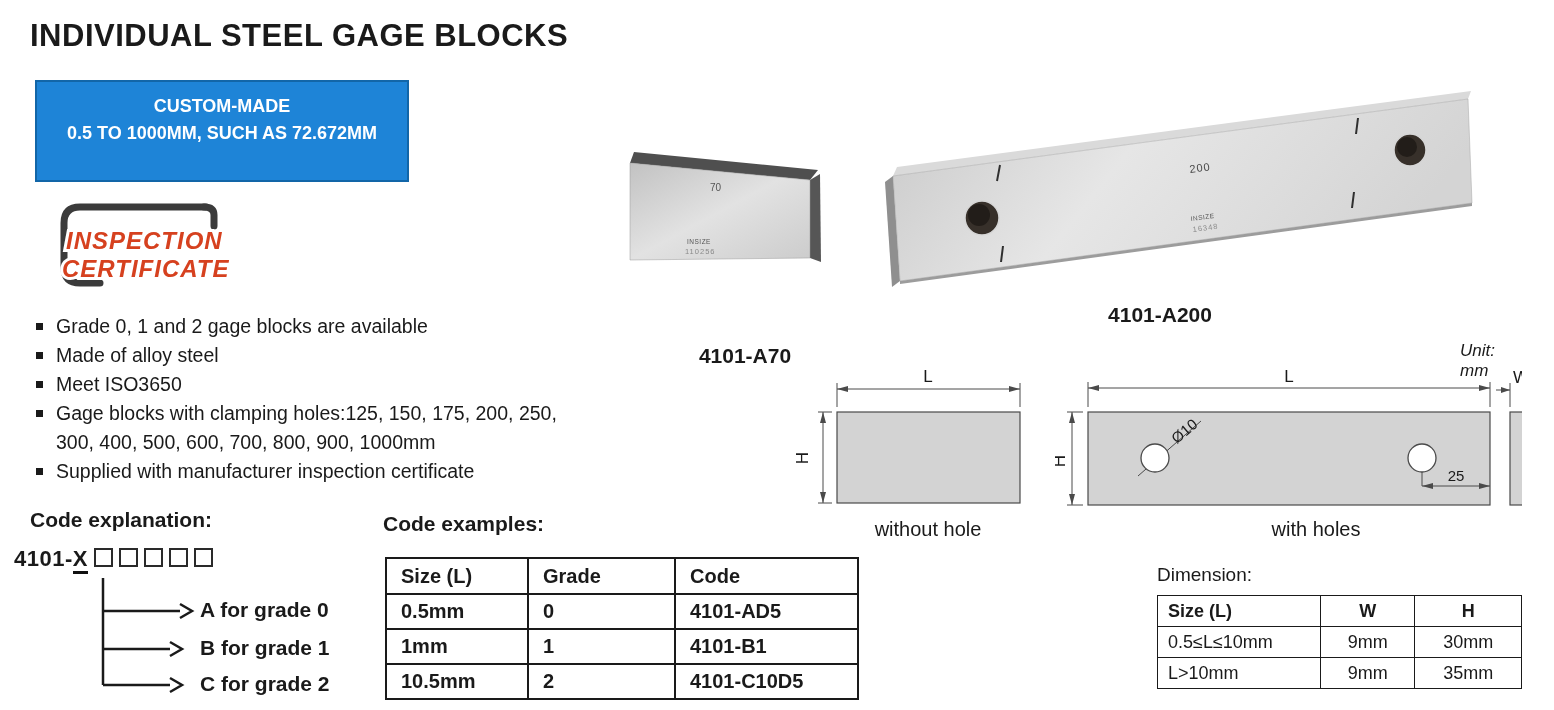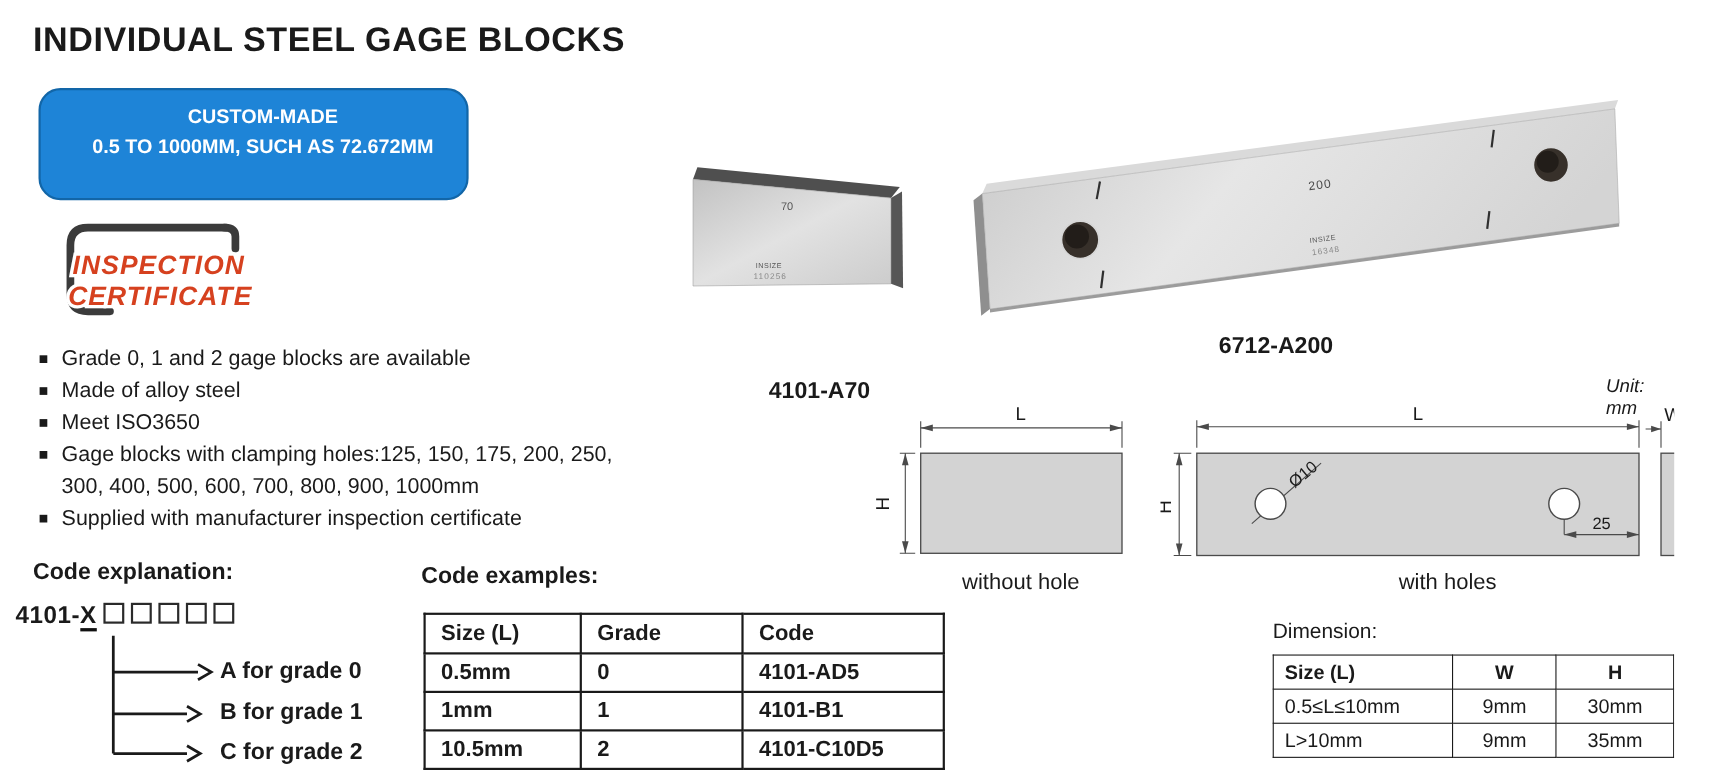--- a/index.html
+++ b/index.html
@@ -3,21 +3,21 @@
 <meta charset="utf-8">
 <style>
   html,body{margin:0;padding:0;background:#fff;}
   #page{position:relative;width:1522px;height:710px;background:#fff;overflow:hidden;
         font-family:"Liberation Sans",sans-serif;color:#1a1a1a;}
   .abs{position:absolute;}
 
   .title{left:30px;top:18px;font-size:31px;font-weight:bold;letter-spacing:.5px;}
 
   .badge{left:35px;top:80px;width:362px;height:78px;background:#1e84d7;border:2px solid #1266a8;
-         border-radius:20px;padding:11px 4px 9px 21px;text-align:center;color:#fff;
+         border-radius:0;padding:11px 4px 9px 4px;text-align:center;color:#fff;
          font-weight:bold;font-size:18px;line-height:27px;}
 
   .features{left:36px;top:312px;list-style:none;margin:0;padding:0;font-size:19.5px;line-height:29px;}
   .features li{display:flex;}
   .features .sq{flex:none;width:7px;height:7px;background:#1a1a1a;margin:11px 13px 0 0;}
   .features .ftext{max-width:505px;}
 
   .caption{font-weight:bold;font-size:21px;text-align:center;}
   .dcaption{font-size:20px;text-align:center;}
   .unit{left:1460px;top:341px;font-size:17px;font-style:italic;}
@@ -119,21 +119,21 @@
     <g stroke="#2f2f2f" stroke-width="2">
       <line x1="125" y1="80" x2="122" y2="96"></line>
       <line x1="128" y1="161" x2="126" y2="177"></line>
       <line x1="483" y1="33" x2="481" y2="49"></line>
       <line x1="479" y1="107" x2="477" y2="123"></line>
     </g>
     <text transform="rotate(-7.5 315 88)" x="315" y="88" font-size="11" fill="#4a4a4a" letter-spacing="1">200</text>
     <text transform="rotate(-7.5 316 136)" x="316" y="136" font-size="6.5" fill="#555" letter-spacing="0.5">INSIZE</text>
     <text transform="rotate(-7.5 318 147)" x="318" y="147" font-size="7.5" fill="#8a8a8a" letter-spacing="1">16348</text>
   </svg>
-  <div class="abs caption" style="left:1075px;top:303px;width:170px;">6712-A200</div>
+  <div class="abs caption" style="left:1075px;top:303px;width:170px;">4101-A200</div>
 
   <div class="abs unit">Unit: mm</div>
 
   <svg class="abs" style="left:780px;top:355px;" width="280" height="170">
     <rect x="57" y="57" width="183" height="91" fill="#d3d3d3" stroke="#4a4a4a" stroke-width="1.2"></rect>
     <g stroke="#4a4a4a" stroke-width="1">
       <line x1="57" y1="52" x2="57" y2="28"></line>
         <line x1="240" y1="52" x2="240" y2="28"></line>
       <line x1="57" y1="34" x2="240" y2="34"></line>
       <line x1="52" y1="57" x2="38" y2="57"></line>

